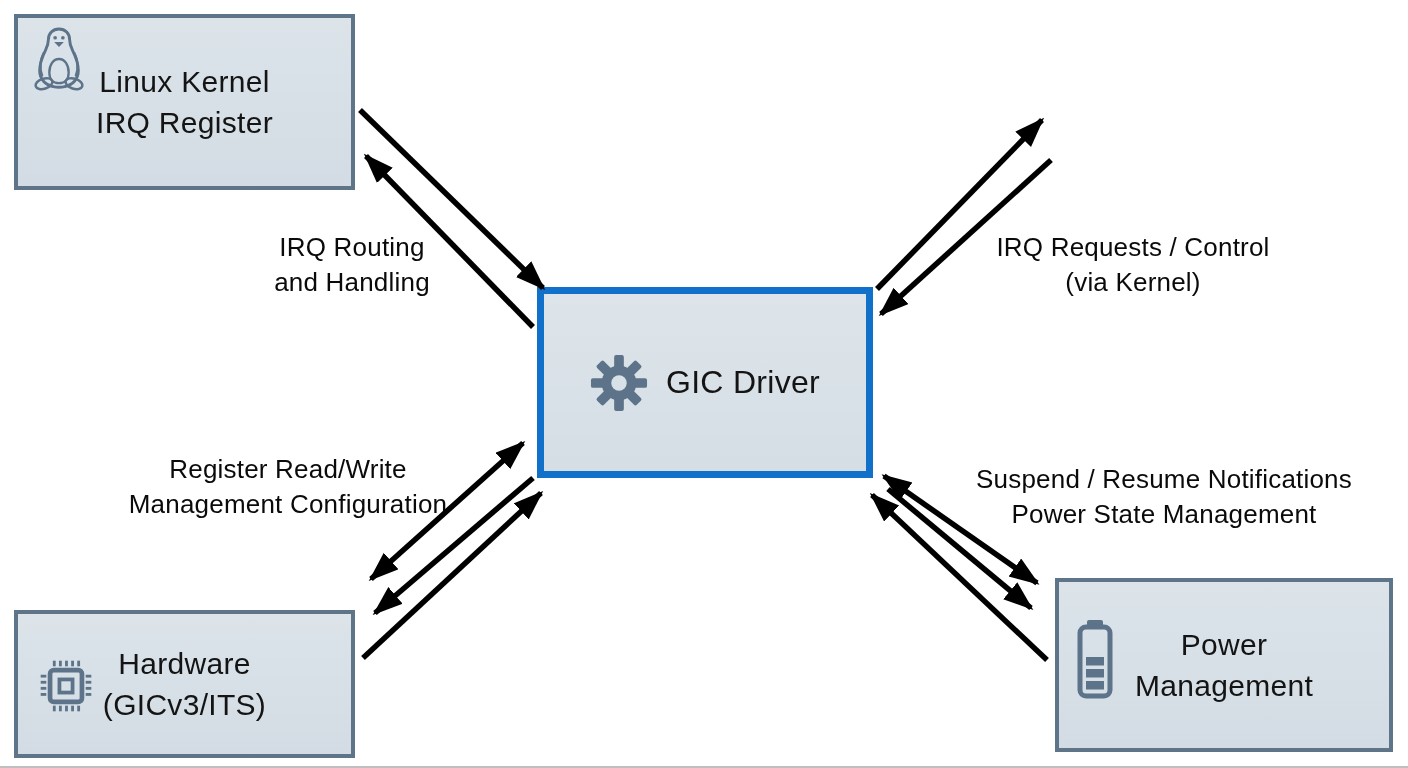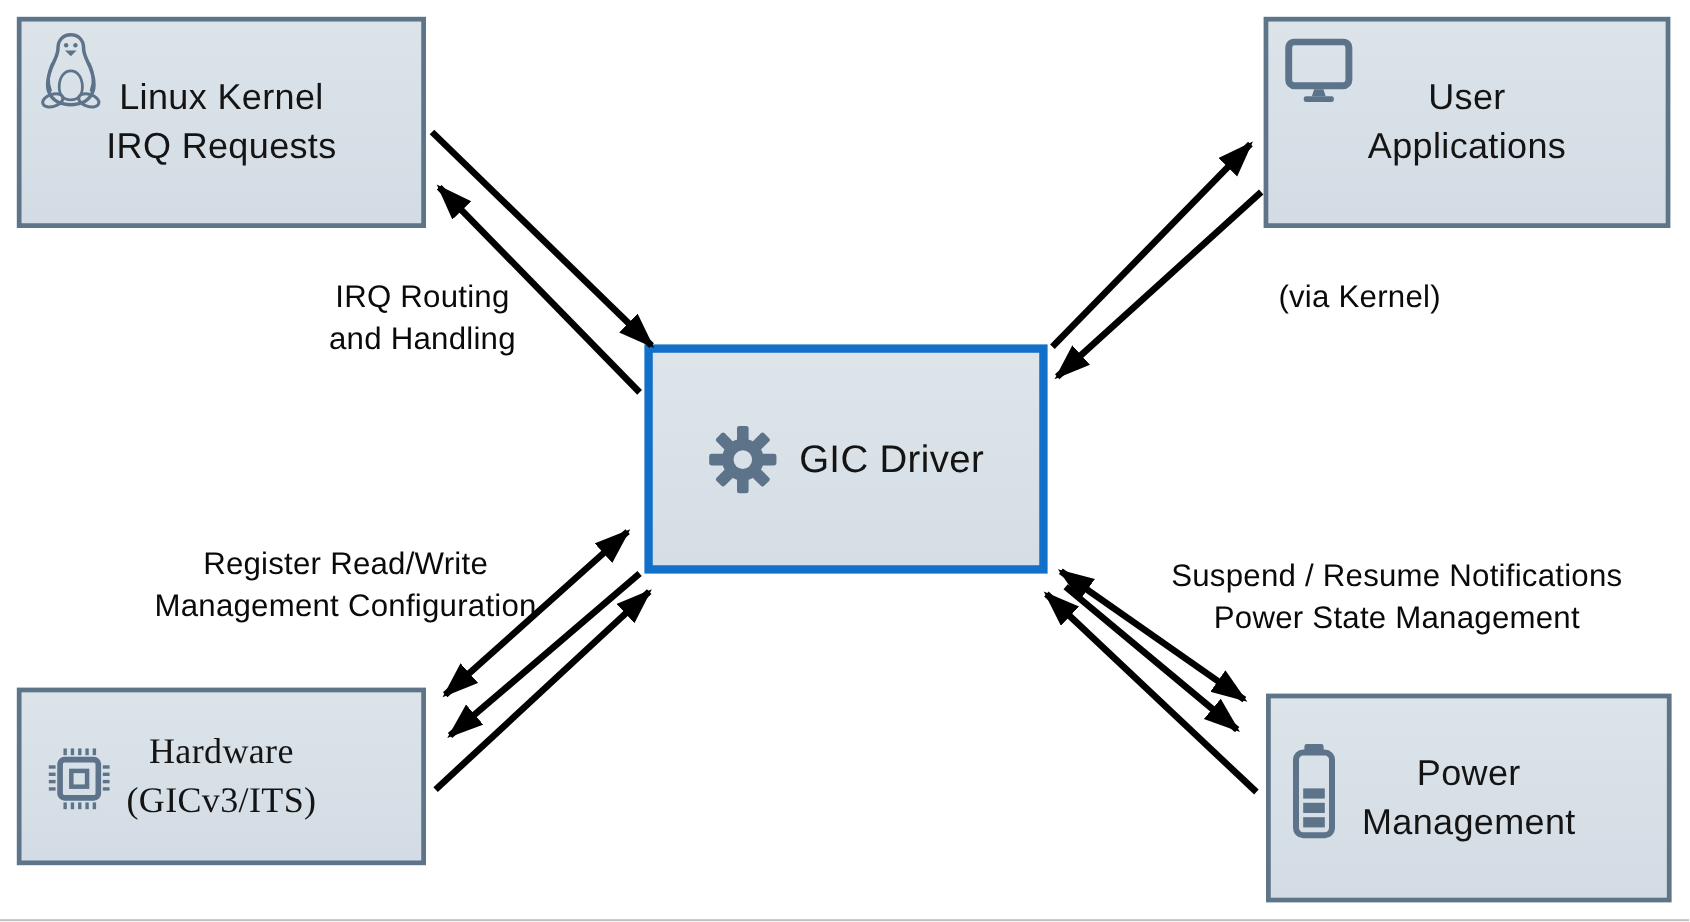--- a/index.html
+++ b/index.html
@@ -11,21 +11,21 @@
     position:absolute;box-sizing:border-box;
     background:linear-gradient(180deg,#dce4ea 0%,#d3dce4 100%);
     border:4px solid #5e7488;
     display:flex;flex-direction:column;align-items:center;justify-content:center;
     text-align:center;
   }
   .node .title{font-size:30px;line-height:41px;color:#141414;letter-spacing:.3px;}
   .node .icon{position:absolute;}
   .node-kernel  {left:14px;  top:14px;  width:341px; height:176px;}
   .node-apps    {left:1053px;top:14px;  width:339px; height:176px;}
-  .node-hw      {left:14px;  top:573px; width:341px; height:148px;font-family:Liberation Serif, serif;}
+  .node-hw      {left:14px;  top:610px; width:341px; height:148px;}
   .node-pm      {left:1055px;top:578px; width:338px; height:174px;}
   .node-gic{
     left:537px;top:287px;width:336px;height:191px;
     border:7px solid #1170c9;background:linear-gradient(180deg,#dde5ea 0%,#d5dee5 100%);
     flex-direction:row;gap:18px;
   }
   .node-gic .title{font-size:32px;}
   .icon-tux{left:12px;top:8px;}
   .icon-monitor{left:13px;top:14px;}
   .icon-chip{left:18px;top:42px;}
@@ -55,34 +55,23 @@
         <path d="M14 28 C10.5 35 10 44 12.5 51" stroke="#5d7389" stroke-width="2.4" stroke-linecap="round"></path>
         <path d="M46 28 C49.5 35 50 44 47.5 51" stroke="#5d7389" stroke-width="2.4" stroke-linecap="round"></path>
         <circle cx="26" cy="12" r="1.9" fill="#5d7389"></circle>
         <circle cx="34" cy="12" r="1.9" fill="#5d7389"></circle>
         <path d="M25 16.5 L35 16.5 L30 21.5 Z" fill="#5d7389"></path>
         <ellipse cx="14.5" cy="59.5" rx="9" ry="5.2" transform="rotate(-18 14.5 59.5)" stroke="#5d7389" stroke-width="2.6"></ellipse>
         <ellipse cx="45.5" cy="59.5" rx="9" ry="5.2" transform="rotate(18 45.5 59.5)" stroke="#5d7389" stroke-width="2.6"></ellipse>
       </svg>
     </span>
     <div class="title">Linux Kernel</div>
-    <div class="title">IRQ Requests</div>
+    <div class="title">IRQ Register</div>
   </div>
 
-  <div class="node node-apps">
-    <span class="icon icon-monitor">
-      <svg width="58" height="54" viewBox="0 0 60 56">
-        <rect x="4" y="3" width="52" height="38" rx="5" fill="none" stroke="#5d7389" stroke-width="6"></rect>
-        <path d="M26 44 L34 44 L36 50 L24 50 Z" fill="#5d7389"></path>
-        <rect x="17" y="50" width="26" height="5" rx="2" fill="#5d7389"></rect>
-      </svg>
-    </span>
-    <div class="title">User</div>
-    <div class="title">Applications</div>
-  </div>
 
   <div class="node node-gic">
     <span style="display:inline-flex;">
       <svg width="58" height="58" viewBox="0 0 60 60">
         <g fill="#5d7389">
           <rect x="25" y="1" width="10" height="14" rx="2"></rect>
           <rect x="25" y="1" width="10" height="14" rx="2" transform="rotate(45 30 30)"></rect>
           <rect x="25" y="1" width="10" height="14" rx="2" transform="rotate(90 30 30)"></rect>
           <rect x="25" y="1" width="10" height="14" rx="2" transform="rotate(135 30 30)"></rect>
           <rect x="25" y="1" width="10" height="14" rx="2" transform="rotate(180 30 30)"></rect>
@@ -142,20 +131,21 @@
     </span>
     <div class="title">Power</div>
     <div class="title">Management</div>
   </div>
 
   <div class="edge-label lbl-routing">
     <div>IRQ Routing</div>
     <div>and Handling</div>
   </div>
   <div class="edge-label lbl-requests">
+    <div>IRQ Requests / Control</div>
     <div>(via Kernel)</div>
   </div>
   <div class="edge-label lbl-register">
     <div>Register Read/Write</div>
     <div>Management Configuration</div>
   </div>
   <div class="edge-label lbl-suspend">
     <div>Suspend / Resume Notifications</div>
     <div>Power State Management</div>
   </div>

